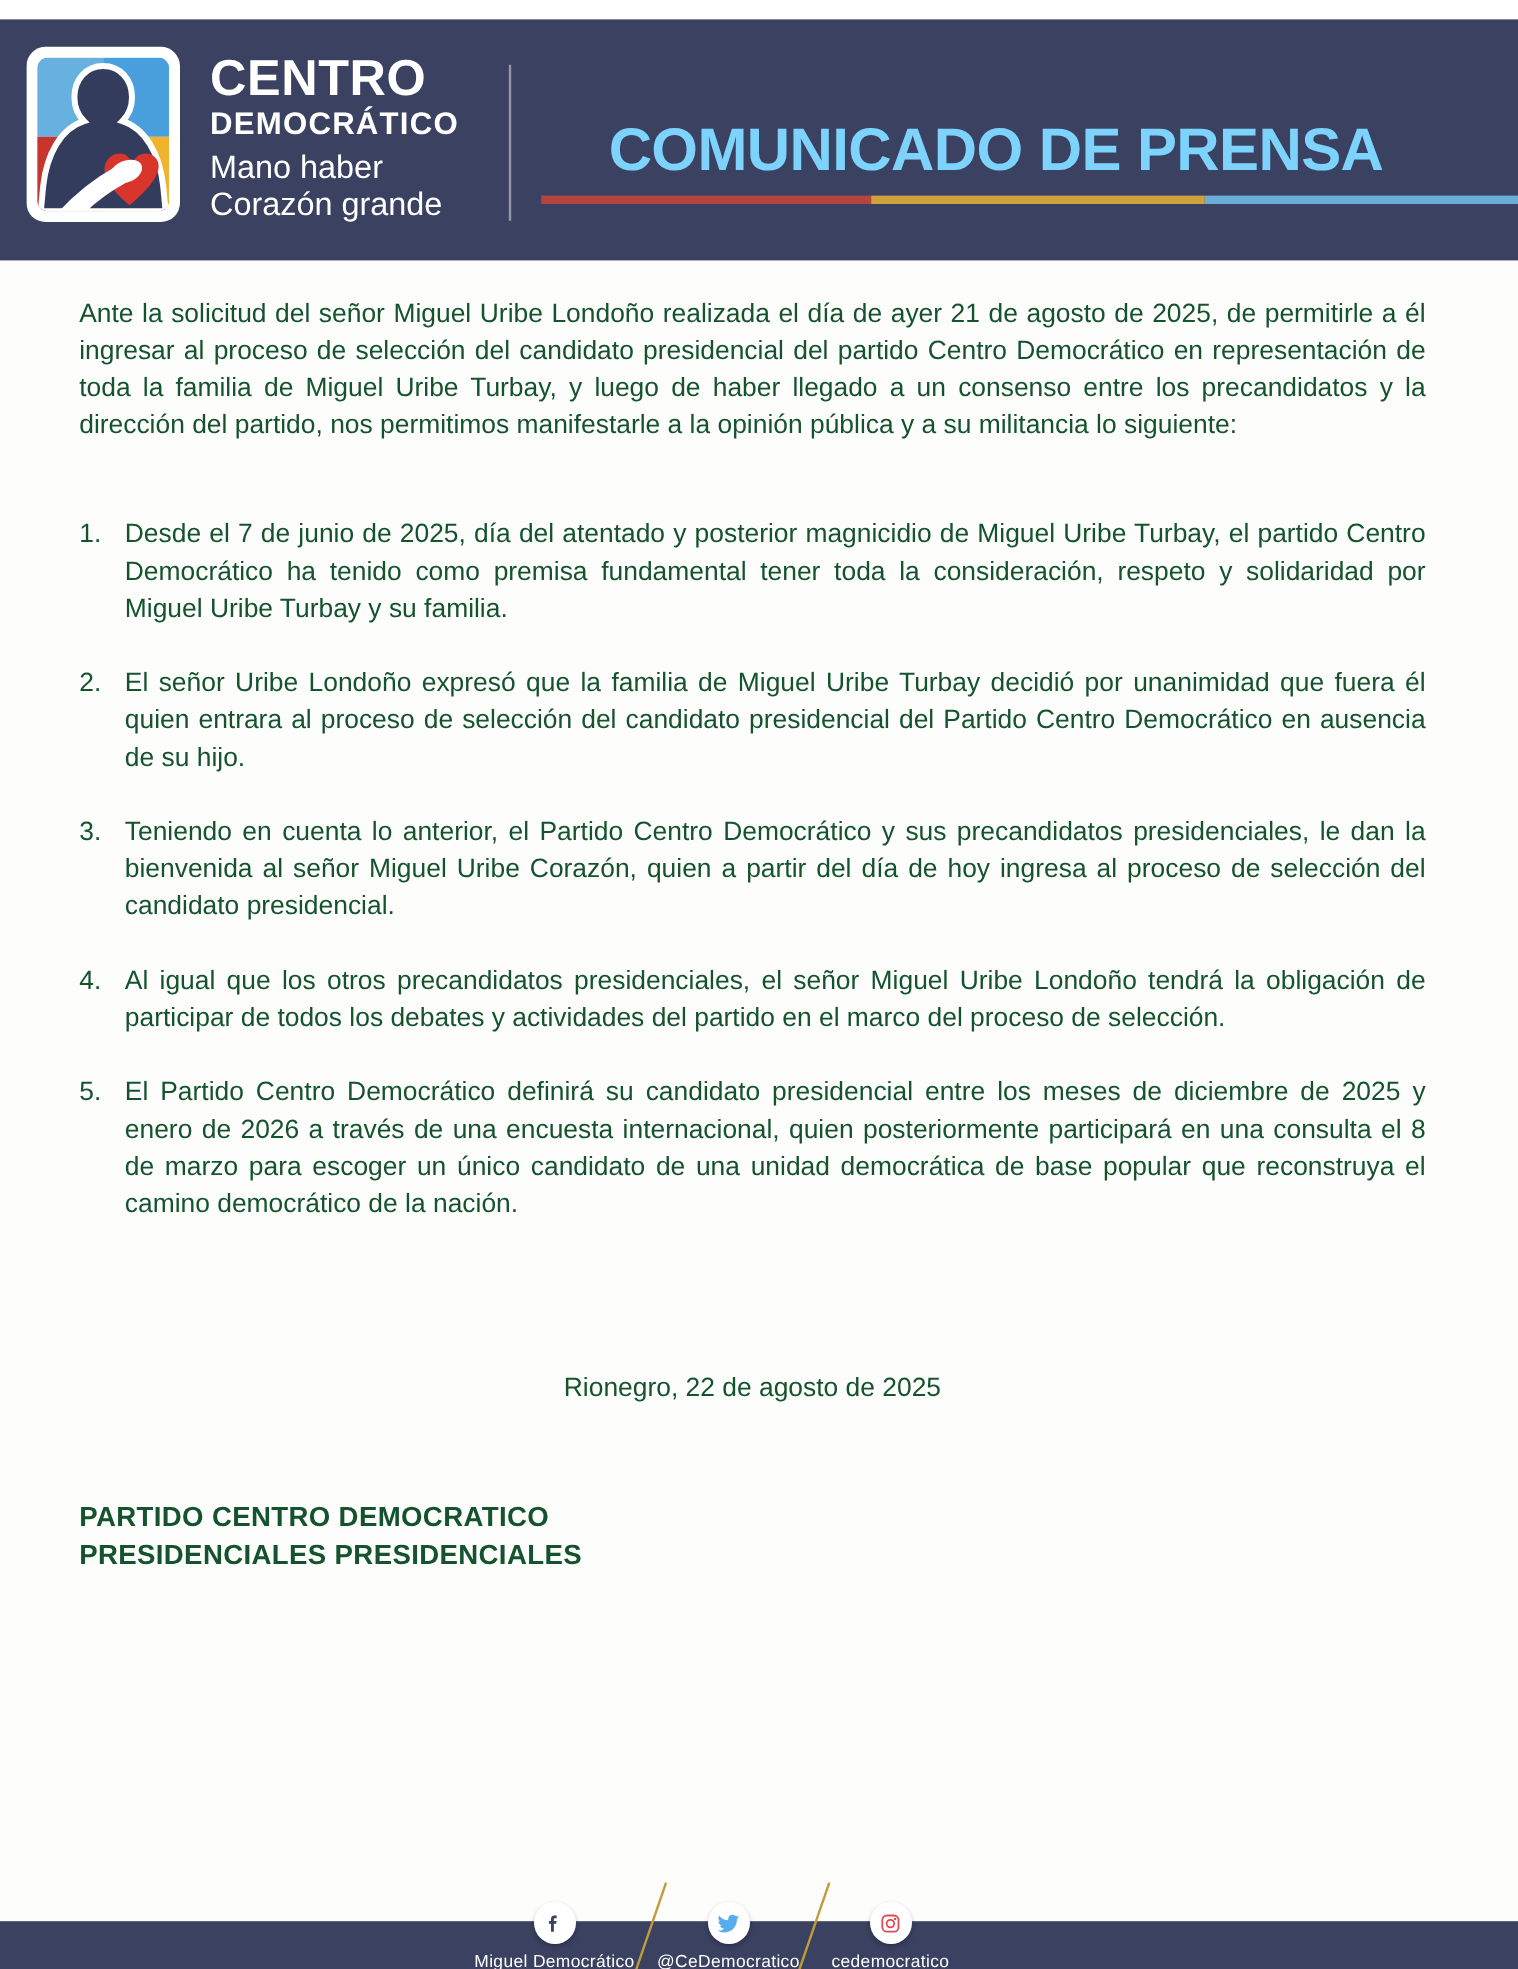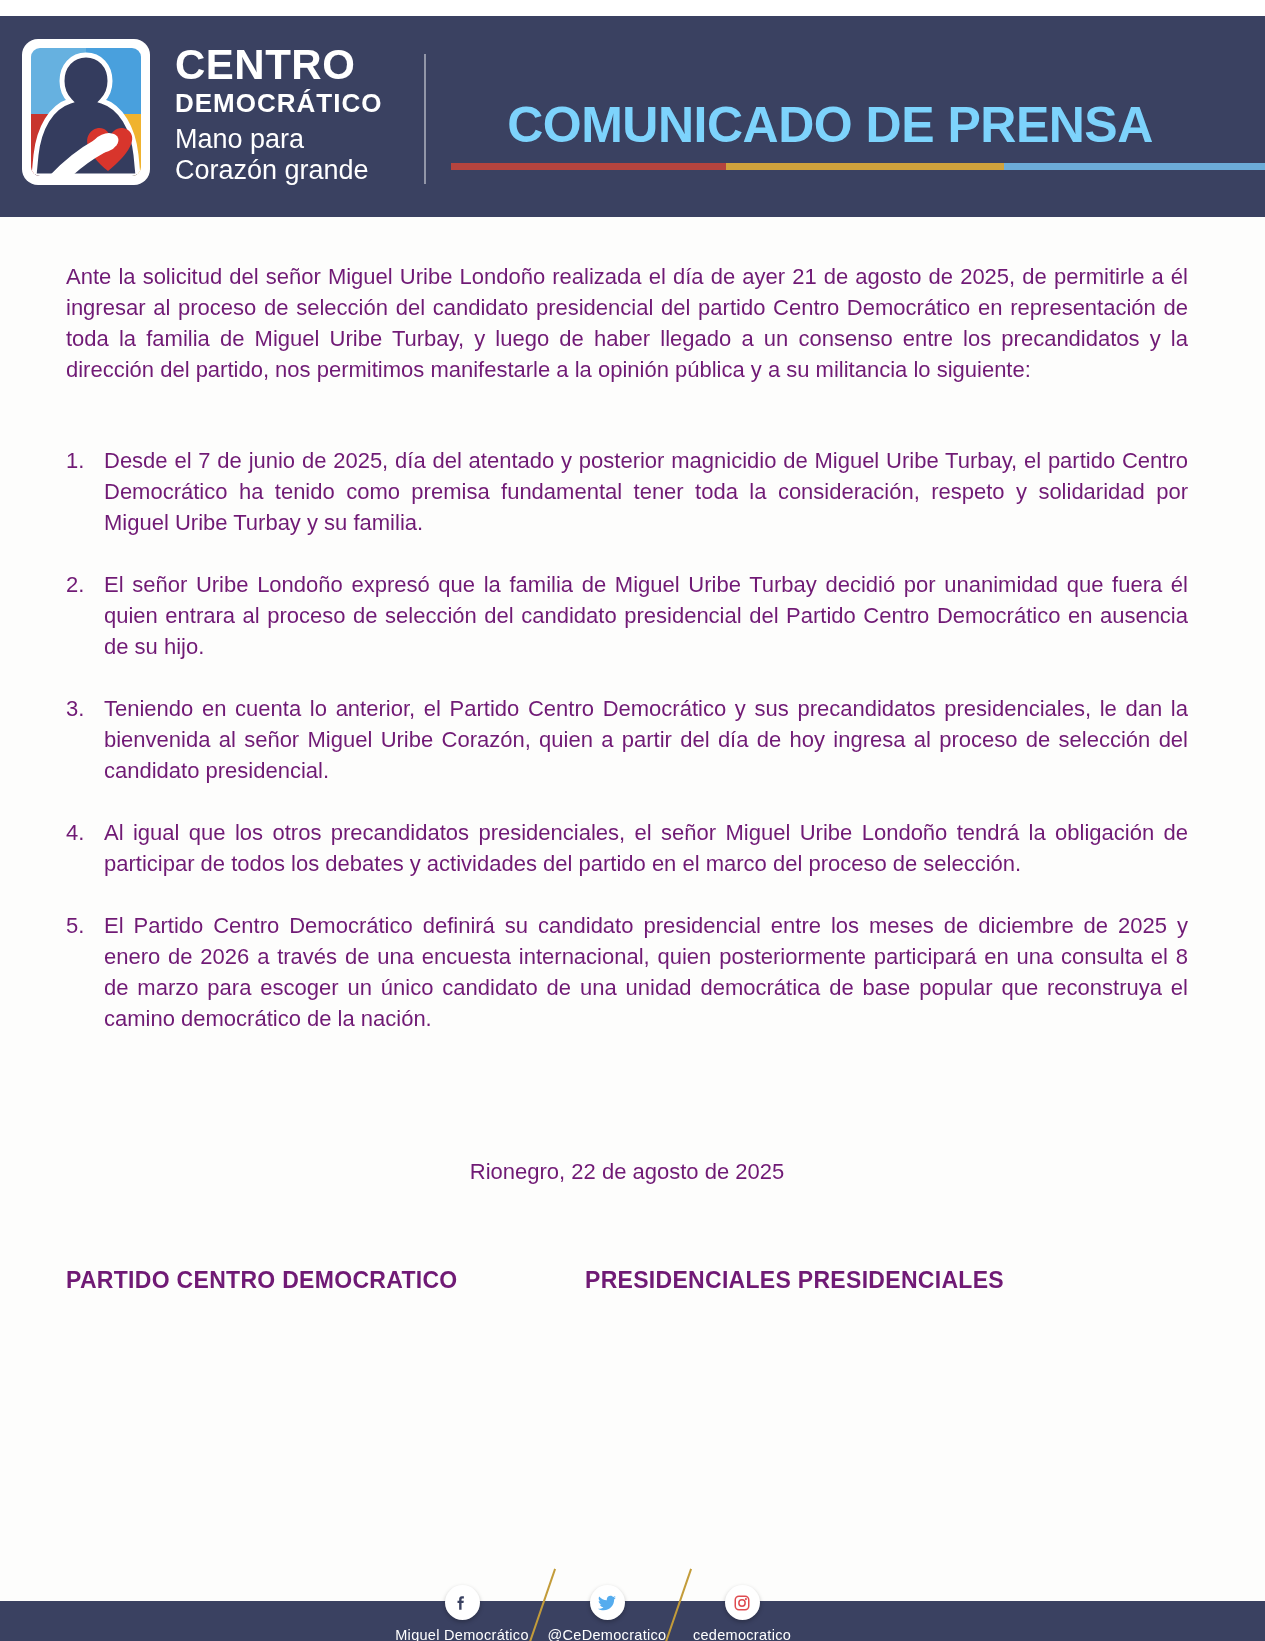--- a/index.html
+++ b/index.html
@@ -66,36 +66,36 @@
     display: flex;
   }
   .seg-red  { width: 275px; background: #b5443e; }
   .seg-gold { width: 278px; background: #d0a23c; }
   .seg-blue { flex: 1;      background: #6cacd8; }
 
   
   .doc {
     position: absolute;
     top: 201px; left: 0; right: 0;
-    padding: 44px 77px 0 66px;
-    color: #701a75;
+    padding: 28px 77px 0 66px;
+    color: #14532d;
     font-size: 22px;
     line-height: 31px;
   }
   .intro { text-align: justify; }
 
   .numbered-list { margin-top: 60px; list-style: none; }
   .n-item { display: flex; margin-bottom: 31px; }
   .n-item:last-child { margin-bottom: 0; }
   .n-num { width: 38px; flex-shrink: 0; }
   .n-txt { flex: 1; text-align: justify; }
 
   .dateline { margin-top: 122px; text-align: center; }
 
-  .sig-row { margin-top: 78px; display: flex; }
+  .sig-row { margin-top: 78px; display: flex; flex-direction: column; }
   .sig { font-weight: 700; font-size: 23px; letter-spacing: 0.3px; white-space: nowrap; }
   .sig-left { width: 519px; flex-shrink: 0; }
 
   
   .footer-bar {
     position: absolute;
     left: 0; right: 0; bottom: 0;
     height: 56px;
     background: #3a4161;
   }
@@ -170,21 +170,21 @@
           <path d="M86 132 C64 114 60 99 71 91 C79 86 87 91 88 98 C90 91 98 86 106 91 C116 99 108 114 86 132 Z" fill="#d8352c"></path>
           <path d="M28 148 C42 132 58 118 78 107" stroke="#ffffff" stroke-width="16" fill="none" stroke-linecap="round"></path>
           <ellipse cx="83" cy="104" rx="14" ry="9" fill="#ffffff" transform="rotate(-22 83 104)"></ellipse>
         </g>
       </svg>
     </div>
 
     <div class="logo-text">
       <div class="logo-line1">CENTRO</div>
       <div class="logo-line2">DEMOCRÁTICO</div>
-      <div class="logo-line3">Mano para</div>
+      <div class="logo-line3">Mano haber</div>
       <div class="logo-line4">Corazón grande</div>
     </div>
 
     <div class="header-divider"></div>
 
     <h1 class="press-title">COMUNICADO DE PRENSA</h1>
 
     <div class="tricolor">
       <div class="seg-red"></div>
       <div class="seg-gold"></div>

